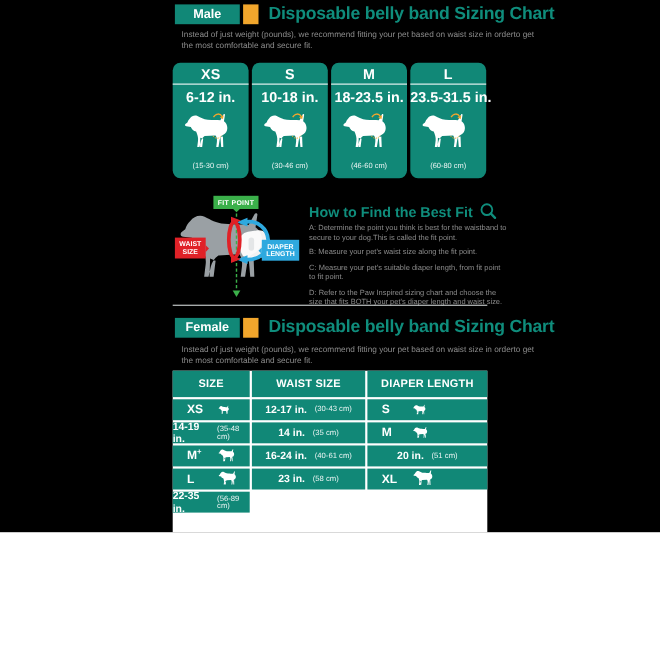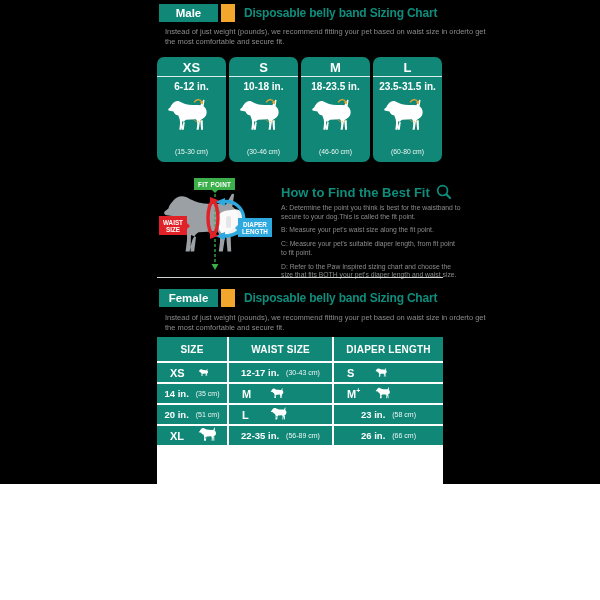--- a/index.html
+++ b/index.html
@@ -4,32 +4,32 @@
 <style>
   html,body{margin:0;padding:0;background:#ffffff;}
   .page{position:relative;width:600px;height:484px;background:#000000;overflow:hidden;
         font-family:Liberation Sans, sans-serif;}
 
   
   .sec-header{position:absolute;left:159px;display:flex;align-items:stretch;height:18px;}
   .badge{background:#118877;color:#fff;font-weight:bold;font-size:11.5px;width:59px;
          text-align:center;line-height:18px;}
   .orange-sq{background:#f2a62c;width:14px;margin-left:3px;}
-  .sec-title{color:#0f8d7c;font-weight:bold;font-size:12px;line-height:18px;margin-left:9px;
+  .sec-title{color:#0f8d7c;font-weight:bold;font-size:16px;line-height:18px;margin-left:9px;
              letter-spacing:-0.2px;white-space:nowrap;}
 
   .intro{position:absolute;left:165px;font-size:7.5px;line-height:9.5px;color:#8b8b8b;}
 
   
   .cards{position:absolute;left:157px;top:57px;display:flex;gap:3px;}
   .card{width:69px;height:105px;background:#118877;border-radius:7px;position:relative;
         color:#fff;text-align:center;}
   .card-size{font-size:13px;font-weight:bold;margin-top:3px;height:16px;line-height:16px;}
   .card-line{border-top:1px solid rgba(255,255,255,.85);width:100%;}
-  .card-range{font-size:10px;font-weight:bold;margin-top:4px;white-space:nowrap;}
+  .card-range{font-size:13px;font-weight:bold;margin-top:4px;white-space:nowrap;}
   .card-dog{display:block;margin:4px auto 0;width:52px;height:42px;}
   .card-cm{position:absolute;bottom:7px;width:100%;font-size:6.8px;opacity:.92;}
 
   
   .diagram{position:absolute;left:150px;top:178px;width:132px;height:97px;}
   .diagram svg{position:absolute;left:0;top:0;}
   .lbl{position:absolute;color:#fff;font-weight:bold;font-size:6.3px;line-height:7.2px;
        padding:2.5px 4px;text-align:center;white-space:pre-line;}
   .lbl-green{left:44px;top:0;background:#3bb04a;letter-spacing:.3px;}
   .lbl-green::after{content:"";position:absolute;left:50%;top:100%;margin-left:-3px;
@@ -209,38 +209,46 @@
       <span class="cm">(30-43 cm)</span>
     </div>
 
     <div class="cell size-cell">
       <span class="sz"><span>S</span><sup></sup></span>
       <svg class="dogicon" viewBox="0 0 100 80" width="15" height="12">
           <use href="#dogShape" fill="#ffffff"></use>
         </svg>
     </div>
     <div class="cell num-cell">
+      <span class="in">14-19 in.</span>
+      <span class="cm">(35-48 cm)</span>
+    </div>
+    <div class="cell num-cell">
       <span class="in">14 in.</span>
       <span class="cm">(35 cm)</span>
     </div>
 
     <div class="cell size-cell">
       <span class="sz"><span>M</span><sup></sup></span>
       <svg class="dogicon" viewBox="0 0 100 80" width="17" height="13.6">
           <use href="#dogShape" fill="#ffffff"></use>
         </svg>
     </div>
 
     <div class="cell size-cell">
       <span class="sz"><span>M</span><sup>+</sup></span>
       <svg class="dogicon" viewBox="0 0 100 80" width="19" height="15.2">
           <use href="#dogShape" fill="#ffffff"></use>
         </svg>
     </div>
     <div class="cell num-cell">
+      <span class="in">16-24 in.</span>
+      <span class="cm">(40-61 cm)</span>
+    </div>
+    <div class="cell num-cell">
       <span class="in">20 in.</span>
       <span class="cm">(51 cm)</span>
     </div>
 
     <div class="cell size-cell">
       <span class="sz"><span>L</span><sup></sup></span>
       <svg class="dogicon" viewBox="0 0 100 80" width="21" height="16.8">
           <use href="#dogShape" fill="#ffffff"></use>
         </svg>
     </div>
@@ -251,24 +259,20 @@
 
     <div class="cell size-cell">
       <span class="sz"><span>XL</span><sup></sup></span>
       <svg class="dogicon" viewBox="0 0 100 80" width="23" height="18.4">
           <use href="#dogShape" fill="#ffffff"></use>
         </svg>
     </div>
     <div class="cell num-cell">
       <span class="in">22-35 in.</span>
       <span class="cm">(56-89 cm)</span>
-    </div>
-    <div class="cell num-cell">
-      <span class="in">26 in.</span>
-      <span class="cm">(66 cm)</span>
     </div>
   </div>
 
   <div class="product-card pc-male">
     <svg class="product-art" viewBox="0 0 136 62" preserveAspectRatio="xMidYMid meet">
       <path d="M4 26 C18 12 34 24 52 18 C76 10 96 16 132 28 C122 44 100 52 70 50 C44 48 18 46 4 38 Z" fill="#cfe7ef"></path>
       <path d="M6 30 C24 20 44 26 68 22 C92 18 110 22 128 30 C118 42 96 48 70 46 C46 44 22 42 6 36 Z" fill="#ddeef4" opacity="0.85"></path>
       <rect x="48" y="19" width="42" height="29" rx="4" fill="#efeee2"></rect>
       <rect x="52" y="23" width="34" height="21" rx="3" fill="#f7f6ec"></rect>
       <path d="M4 26 C12 20 20 20 28 22 L26 40 C16 38 8 36 4 38 Z" fill="#bcdde8" opacity="0.7"></path>

